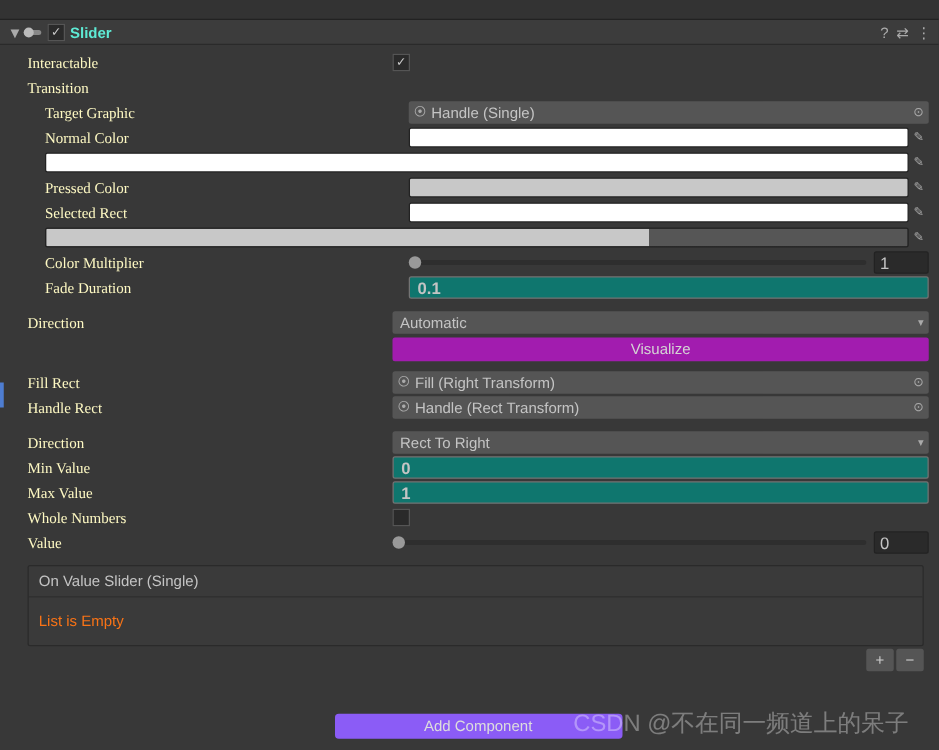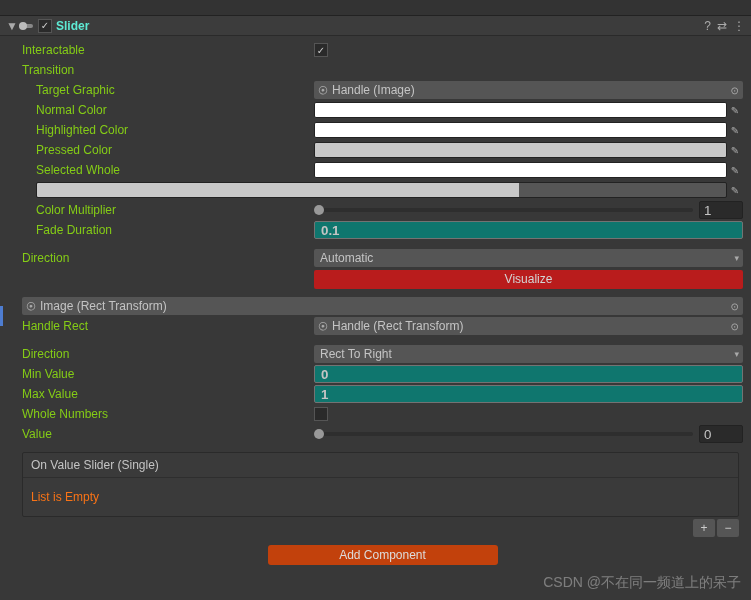--- a/index.html
+++ b/index.html
@@ -6,48 +6,48 @@
 body { background: #383838; color: #c4c4c4; font-size: 12px; width: 751px; height: 600px; overflow: hidden; }
 .inspector { background: #383838; }
 .header-bar { background: #333; height: 16px; border-bottom: 1px solid #222; }
 .component-header { background: #3c3c3c; height: 20px; display: flex; align-items: center; padding: 0 6px; border-bottom: 1px solid #2a2a2a; }
 .fold { width: 12px; color: #aaa; cursor: pointer; }
 .comp-title { font-weight: bold; color: #5eead4; flex: 1; }
 .hdr-icons { display: flex; gap: 6px; color: #aaa; }
 .hdr-icons span { cursor: pointer; }
 .body { padding: 4px 8px 0 22px; }
 .row { display: flex; align-items: center; height: 20px; }
-.row.indent1 { padding-left: 14px; }
-.lbl { width: 292px; color: #84cc16; }
+.row.indent1 { padding-left: 14px; gap: 13px; }
+.lbl { width: 292px; color: #fef9c3; font-family: Liberation Serif, serif; }
 .row.indent1 .lbl { width: 278px; }
 .ctrl { flex: 1; display: flex; align-items: center; }
 .checkbox { width: 14px; height: 14px; background: #2a2a2a; border: 1px solid #555; display: flex; align-items: center; justify-content: center; font-size: 10px; color: #ccc; }
 .dropdown { flex: 1; background: #555; height: 18px; display: flex; align-items: center; padding: 0 6px; border-radius: 2px; position: relative; }
 .dropdown::after { content: "▾"; position: absolute; right: 4px; color: #aaa; font-size: 9px; }
 .objref { flex: 1; background: #555; height: 18px; display: flex; align-items: center; padding: 0 4px; border-radius: 2px; position: relative; }
 .objref-icon { width: 14px; color: #aaa; font-size: 10px; }
 .objref-target { position: absolute; right: 4px; color: #aaa; font-size: 10px; }
 .colorfield { flex: 1; height: 16px; border: 1px solid #222; border-radius: 2px; }
 .color-normal, .color-highlight, .color-select { background: #fff; }
 .color-pressed { background: #c8c8c8; }
 .color-disabled { background: linear-gradient(to right, #c8c8c8 70%, #565656 70%); }
 .eyedrop { width: 16px; color: #aaa; text-align: center; font-size: 10px; cursor: pointer; }
 .slider-track { flex: 1; height: 4px; background: #2e2e2e; border-radius: 2px; position: relative; margin-right: 6px; }
 .slider-handle { position: absolute; width: 10px; height: 10px; background: #999; border-radius: 50%; top: -3px; }
 .numfield { width: 44px; background: #2a2a2a; border: 1px solid #222; color: #c4c4c4; height: 18px; padding: 0 4px; border-radius: 2px; }
 .textfield { flex: 1; background: #0f766e; border: 1px solid #737373; color: #c4c4c4; height: 18px; padding: 0 6px; border-radius: 2px; font-weight: bold; }
-.vis-btn { flex: 1; background: #b91c1c; height: 19px; display: flex; align-items: center; justify-content: center; color: #d4d4d4; border-radius: 2px; cursor: pointer; margin-top: 2px; }
+.vis-btn { flex: 1; background: #a21caf; height: 19px; display: flex; align-items: center; justify-content: center; color: #d4d4d4; border-radius: 2px; cursor: pointer; margin-top: 2px; }
 .spacer { height: 8px; }
 .event-box { margin: 8px 4px 0 0; background: #3a3a3a; border: 1px solid #2a2a2a; border-radius: 2px; }
 .event-hdr { padding: 5px 8px; border-bottom: 1px solid #2e2e2e; color: #c4c4c4; }
 .event-body { padding: 12px 8px; color: #f97316; }
 .event-footer { display: flex; justify-content: flex-end; padding: 2px 4px 4px; gap: 2px; }
 .sq-btn { width: 22px; height: 18px; background: #555; border-radius: 2px; display: flex; align-items: center; justify-content: center; color: #ccc; cursor: pointer; }
-.add-comp { width: 230px; margin: 4px auto 0; background: #c2410c; height: 20px; display: flex; align-items: center; justify-content: center; border-radius: 3px; cursor: pointer; color: #ddd; text-align: center; }
-.watermark { position: absolute; right: 10px; bottom: 8px; color: rgba(255,255,255,0.35); font-size: 14px; }
+.add-comp { width: 230px; margin: 30px auto 0; background: #8b5cf6; height: 20px; display: flex; align-items: center; justify-content: center; border-radius: 3px; cursor: pointer; color: #ddd; text-align: center; }
+.watermark { position: absolute; right: 24px; bottom: 8px; color: rgba(255,255,255,0.35); font-size: 19px; }
 .blue-edge { position: absolute; left: 0; top: 306px; width: 3px; height: 20px; background: #4e7dd1; }
 svg { display: block; }
 </style>
 </head>
 <body>
 
 <div class="inspector">
   <div class="header-bar"></div>
 
   <div class="component-header">
@@ -75,49 +75,48 @@
 
     <div class="row">
         <span class="lbl">Transition</span>
       </div>
 
     <div class="row indent1">
         <span class="lbl">Target Graphic</span>
         <div class="ctrl">
           <div class="objref">
             <span class="objref-icon">⦿</span>
-            <span>Handle (Image)</span>
+            <span>Handle (Single)</span>
             <span class="objref-target">⊙</span>
           </div>
         </div>
       </div>
 
     <div class="row indent1">
         <span class="lbl">Normal Color</span>
         <div class="ctrl">
           <div class="colorfield color-normal"></div>
           <span class="eyedrop">✎</span>
         </div>
       </div>
     <div class="row indent1">
-        <span class="lbl">Highlighted Color</span>
         <div class="ctrl">
           <div class="colorfield color-highlight"></div>
           <span class="eyedrop">✎</span>
         </div>
       </div>
     <div class="row indent1">
         <span class="lbl">Pressed Color</span>
         <div class="ctrl">
           <div class="colorfield color-pressed"></div>
           <span class="eyedrop">✎</span>
         </div>
       </div>
     <div class="row indent1">
-        <span class="lbl">Selected Whole</span>
+        <span class="lbl">Selected Rect</span>
         <div class="ctrl">
           <div class="colorfield color-select"></div>
           <span class="eyedrop">✎</span>
         </div>
       </div>
     <div class="row indent1">
         <div class="ctrl">
           <div class="colorfield color-disabled"></div>
           <span class="eyedrop">✎</span>
         </div>
@@ -153,24 +152,25 @@
     <div class="row">
         <span class="lbl"></span>
         <div class="ctrl">
           <div class="vis-btn">Visualize</div>
         </div>
       </div>
 
     <div class="spacer"></div>
 
     <div class="row">
+        <span class="lbl">Fill Rect</span>
         <div class="ctrl">
           <div class="objref">
             <span class="objref-icon">⦿</span>
-            <span>Image (Rect Transform)</span>
+            <span>Fill (Right Transform)</span>
             <span class="objref-target">⊙</span>
           </div>
         </div>
       </div>
     <div class="row">
         <span class="lbl">Handle Rect</span>
         <div class="ctrl">
           <div class="objref">
             <span class="objref-icon">⦿</span>
             <span>Handle (Rect Transform)</span>

